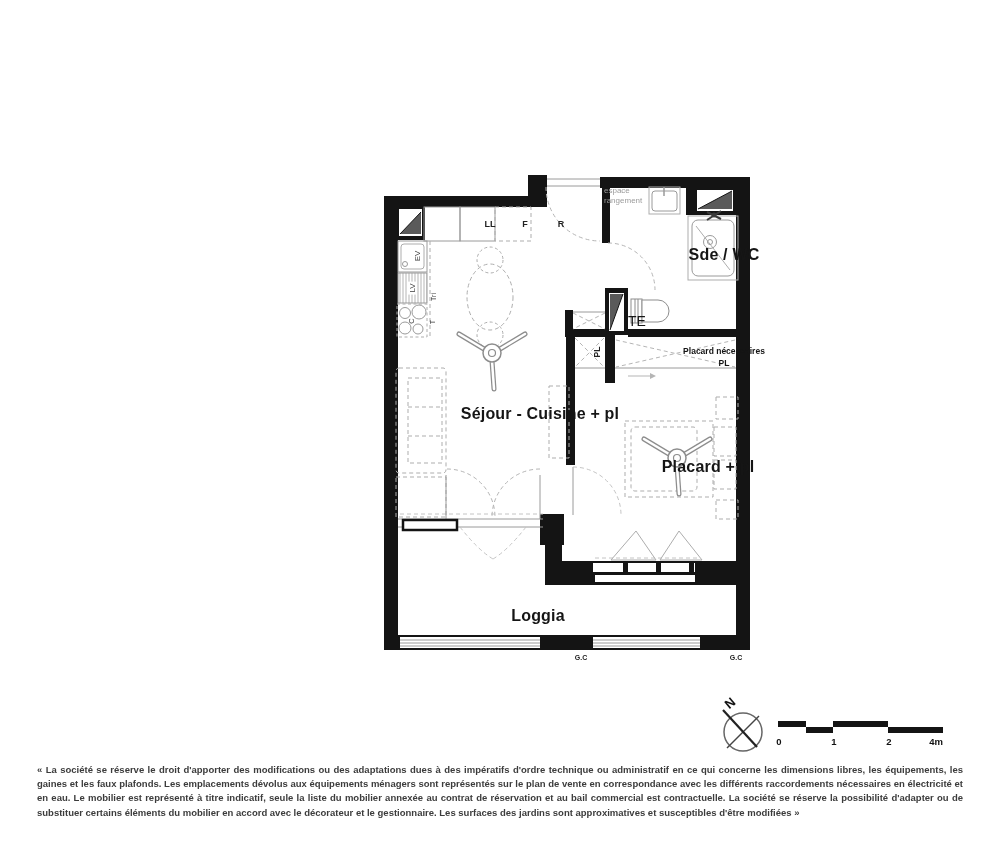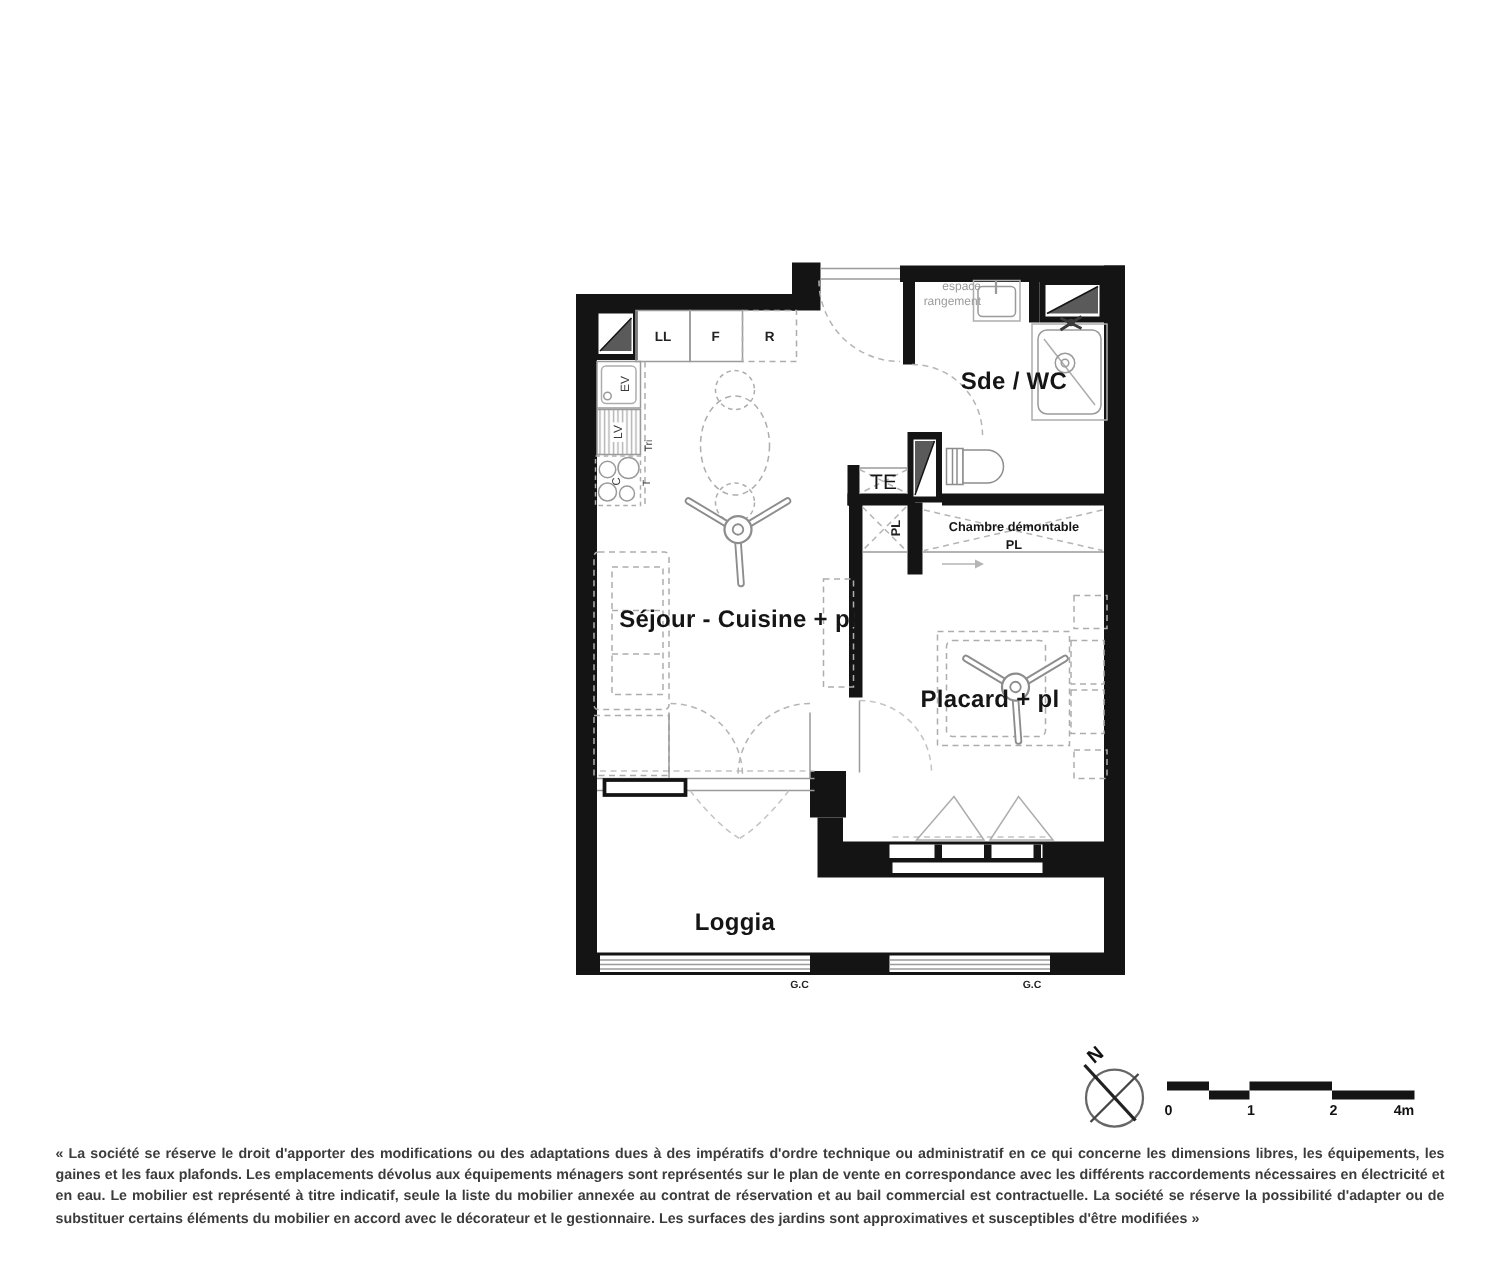--- a/index.html
+++ b/index.html
@@ -1,30 +1,30 @@
 <!DOCTYPE html>
 <html><head>
 <meta charset="utf-8">
 <style>
   html,body{margin:0;padding:0;background:#fff;}
   .canvas{position:relative;width:1000px;height:857px;background:#fff;overflow:hidden;
           font-family:"Liberation Sans",sans-serif;}
   svg{position:absolute;left:0;top:0;}
-  .lbl{position:absolute;color:#151515;white-space:nowrap;transform:translate(-50%,-50%);}
+  .lbl{position:absolute;color:#151515;white-space:nowrap;transform:translate(-50%,-50%);margin-left:48px;}
   .vlbl{position:absolute;color:#3a3a3a;white-space:nowrap;transform:translate(-50%,-50%) rotate(-90deg);}
   .room{font-weight:bold;font-size:16px;letter-spacing:.2px;}
   .small-bold{font-weight:bold;font-size:8.5px;}
   .cab{font-weight:600;font-size:9px;color:#222;}
   .tiny{font-size:7px;font-weight:bold;color:#222;}
   .disclaimer{position:absolute;left:37px;top:763px;width:926px;
               font-size:9.5px;line-height:14.2px;color:#3c3c3c;text-align:justify;font-weight:bold;}
   .north{position:absolute;font-weight:bold;font-size:13px;color:#111;
          transform:translate(-50%,-50%) rotate(-40deg);}
   .scale-num{position:absolute;font-weight:bold;font-size:9.5px;color:#111;transform:translate(-50%,-50%);}
-  .esp{position:absolute;left:604px;top:186px;width:50px;text-align:right;
+  .esp{position:absolute;left:604px;top:186px;width:50px;text-align:left;
        font-size:8px;line-height:9.5px;color:#9b9b9b;}
   .lvbg{background:#fff;padding:0 2px;}
 </style>
 </head>
 <body>
 
 <div class="canvas">
 
 <svg width="1000" height="857" viewBox="0 0 1000 857">
   <defs>
@@ -254,21 +254,21 @@
 <div class="vlbl" style="left:417px;top:256px;font-size:8px">EV</div>
 <div class="vlbl" style="left:412px;top:288px;font-size:8px"><span class="lvbg">LV</span></div>
 <div class="vlbl" style="left:411px;top:321px;font-size:7.5px">C</div>
 <div class="vlbl" style="left:433px;top:297px;font-size:7px">Tri</div>
 <div class="vlbl" style="left:432px;top:322px;font-size:7px">T</div>
 
 <div class="esp">espace rangement</div>
 <div class="lbl room" style="left:676px;top:255px">Sde / WC</div>
 <div class="lbl" style="left:589px;top:321px;font-size:14px;font-weight:400">TE</div>
 <div class="vlbl" style="left:597px;top:352px;font-size:8.5px;font-weight:600;color:#222">PL</div>
-<div class="lbl small-bold" style="left:676px;top:351px">Chambre démontable</div>
+<div class="lbl small-bold" style="left:676px;top:351px">Placard nécessaires</div>
 <div class="lbl small-bold" style="left:676px;top:363px">PL</div>
 
 <div class="lbl room" style="left:492px;top:414px">Séjour - Cuisine + pl</div>
 <div class="lbl room" style="left:660px;top:467px">Placard + pl</div>
 <div class="lbl room" style="left:490px;top:616px">Loggia</div>
 
 <div class="lbl tiny" style="left:533px;top:657px">G.C</div>
 <div class="lbl tiny" style="left:688px;top:657px">G.C</div>
 
 <div class="north" style="left:730px;top:703px">N</div>

